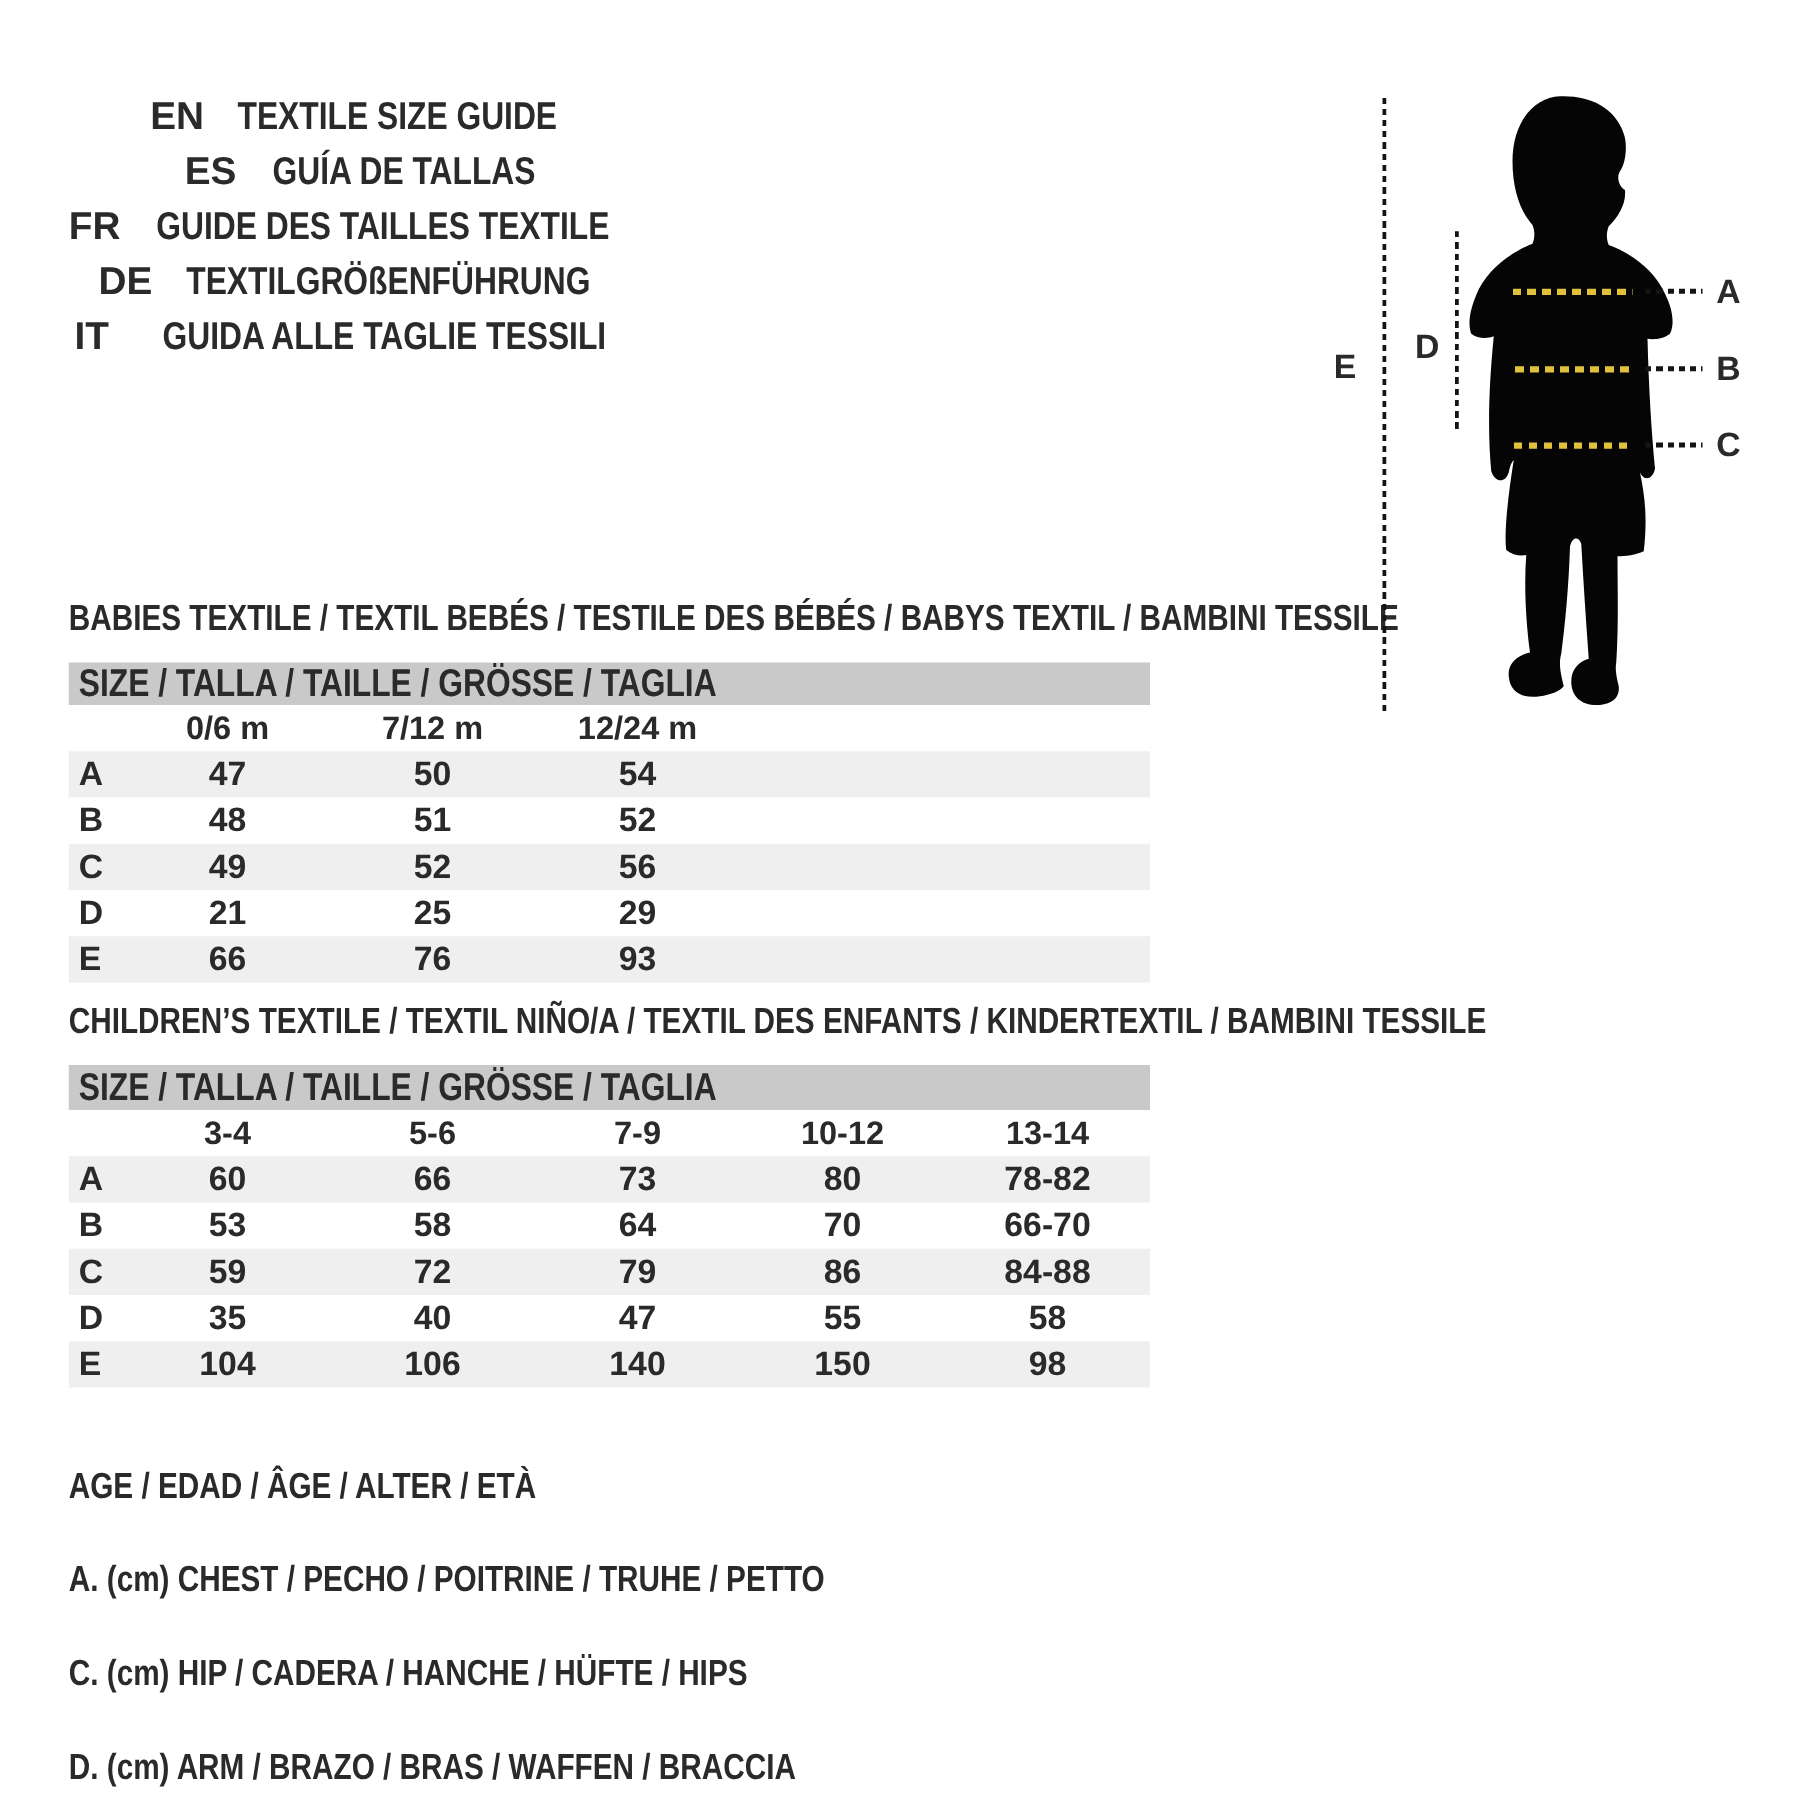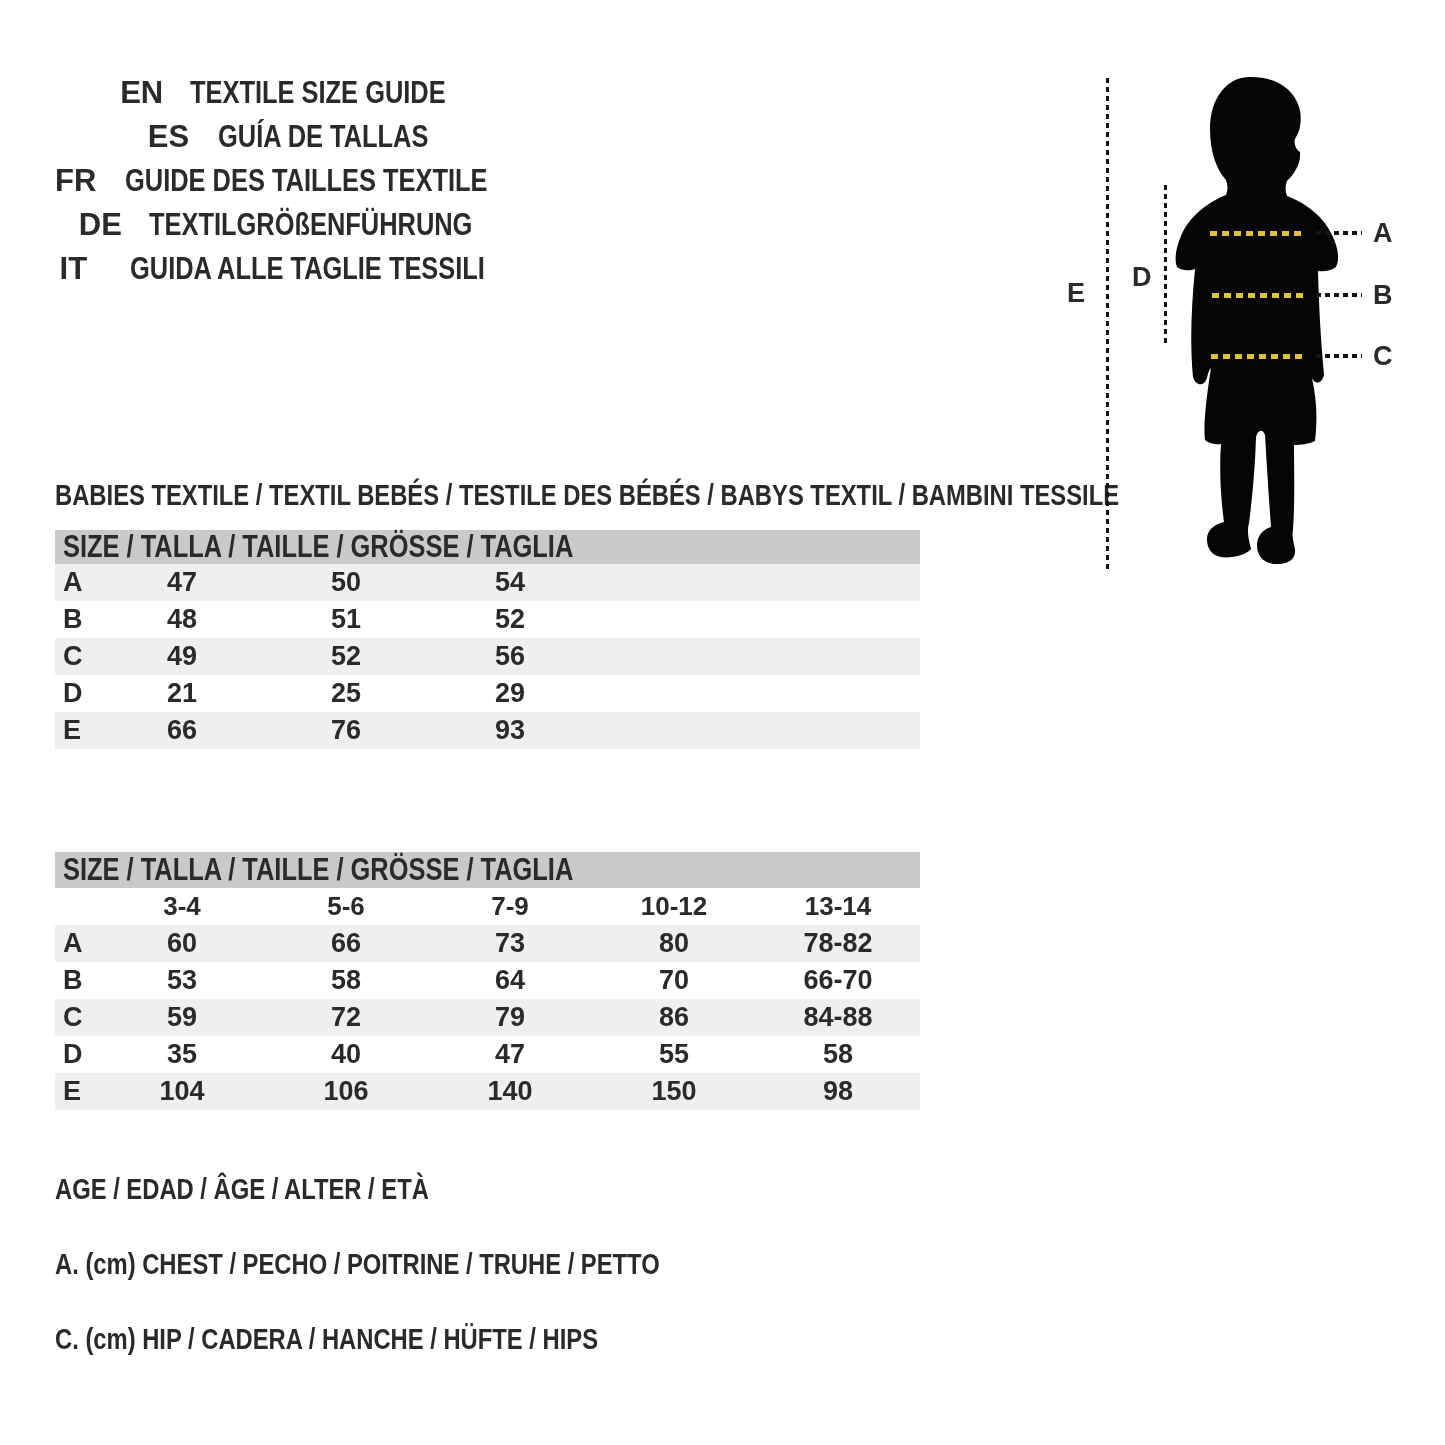--- a/index.html
+++ b/index.html
@@ -129,20 +129,28 @@
   <div class="fig-label" style="left:1067px;top:279px;">E</div>
 
   <div class="sec-heading" style="top:480px;">
     <span class="cond">BABIES TEXTILE / TEXTIL BEBÉS / TESTILE DES BÉBÉS / BABYS TEXTIL / BAMBINI TESSILE</span>
   </div>
 
   <div class="sg-table" style="top:530px;">
     <div class="size-bar">
       <span class="cond">SIZE / TALLA / TAILLE / GRÖSSE / TAGLIA</span>
     </div>
+    <div class="trow">
+      <div class="tcell lbl"></div>
+      <div class="tcell colhead">0/6 m</div>
+      <div class="tcell colhead">7/12 m</div>
+      <div class="tcell colhead">12/24 m</div>
+      <div class="tcell"></div>
+      <div class="tcell"></div>
+    </div>
     <div class="trow stripe">
       <div class="tcell lbl">A</div>
       <div class="tcell">47</div>
       <div class="tcell">50</div>
       <div class="tcell">54</div>
       <div class="tcell"></div>
         <div class="tcell"></div>
     </div>
     <div class="trow">
       <div class="tcell lbl">B</div>
@@ -171,20 +179,23 @@
     <div class="trow stripe">
       <div class="tcell lbl">E</div>
       <div class="tcell">66</div>
       <div class="tcell">76</div>
       <div class="tcell">93</div>
       <div class="tcell"></div>
         <div class="tcell"></div>
     </div>
   </div>
 
+  <div class="sec-heading" style="top:802px;">
+    <span class="cond">CHILDREN’S TEXTILE / TEXTIL NIÑO/A / TEXTIL DES ENFANTS / KINDERTEXTIL / BAMBINI TESSILE</span>
+  </div>
 
   <div class="sg-table" style="top:852px;">
     <div class="size-bar" style="height:36px;">
       <span class="cond">SIZE / TALLA / TAILLE / GRÖSSE / TAGLIA</span>
     </div>
     <div class="trow">
       <div class="tcell lbl"></div>
       <div class="tcell colhead">3-4</div>
       <div class="tcell colhead">5-6</div>
       <div class="tcell colhead">7-9</div>
@@ -236,15 +247,18 @@
   <div class="legend">
     <div class="legend-line">
         <span class="cond">AGE / EDAD / ÂGE / ALTER / ETÀ</span>
       </div>
     <div class="legend-line">
         <span class="cond">A. (cm) CHEST / PECHO / POITRINE / TRUHE / PETTO</span>
       </div>
     <div class="legend-line">
         <span class="cond">C. (cm) HIP / CADERA / HANCHE / HÜFTE / HIPS</span>
       </div>
+    <div class="legend-line">
+        <span class="cond">D. (cm) ARM / BRAZO / BRAS / WAFFEN / BRACCIA</span>
+      </div>
   </div>
 
 </div>
 
 </body></html>

